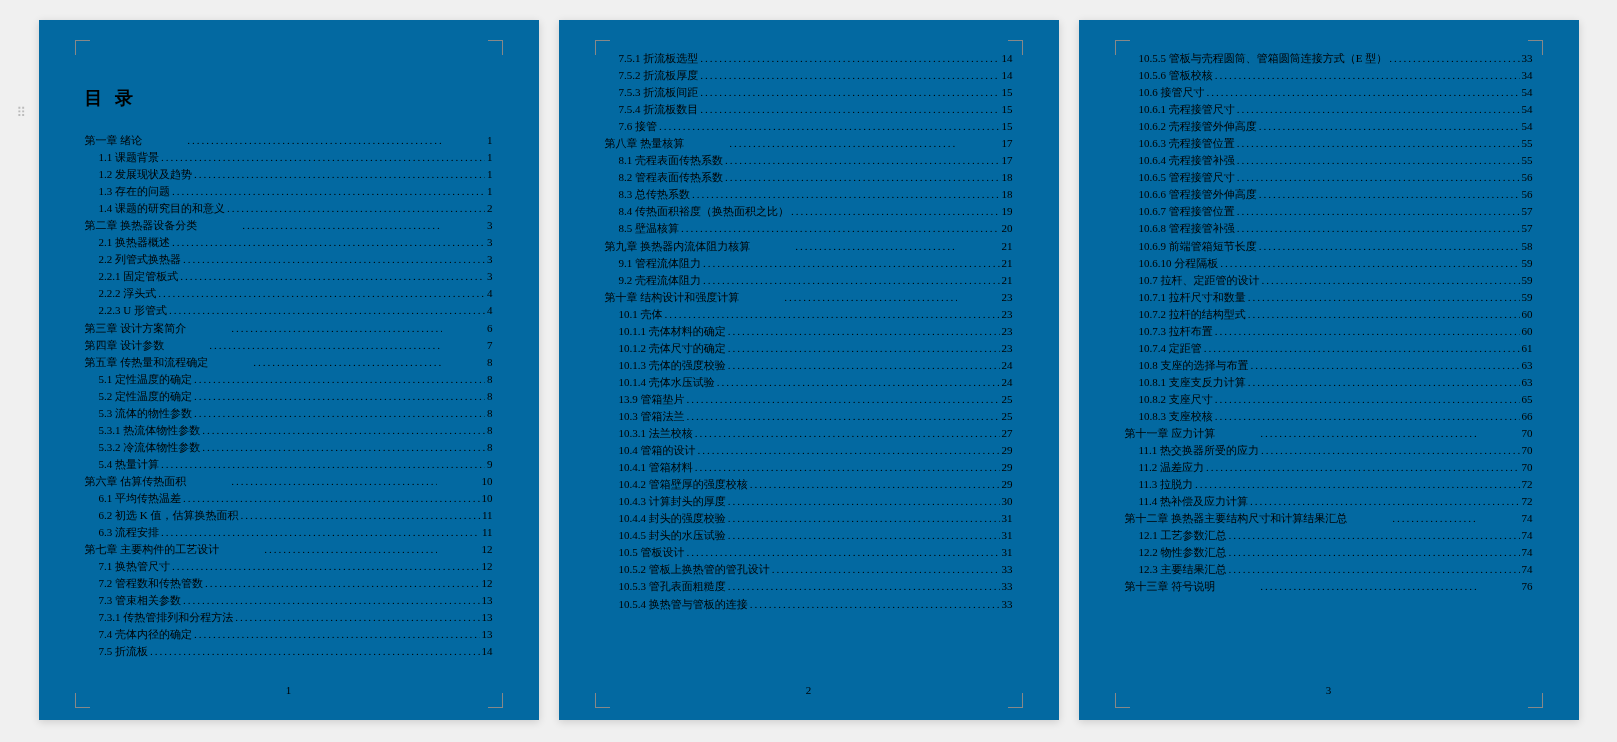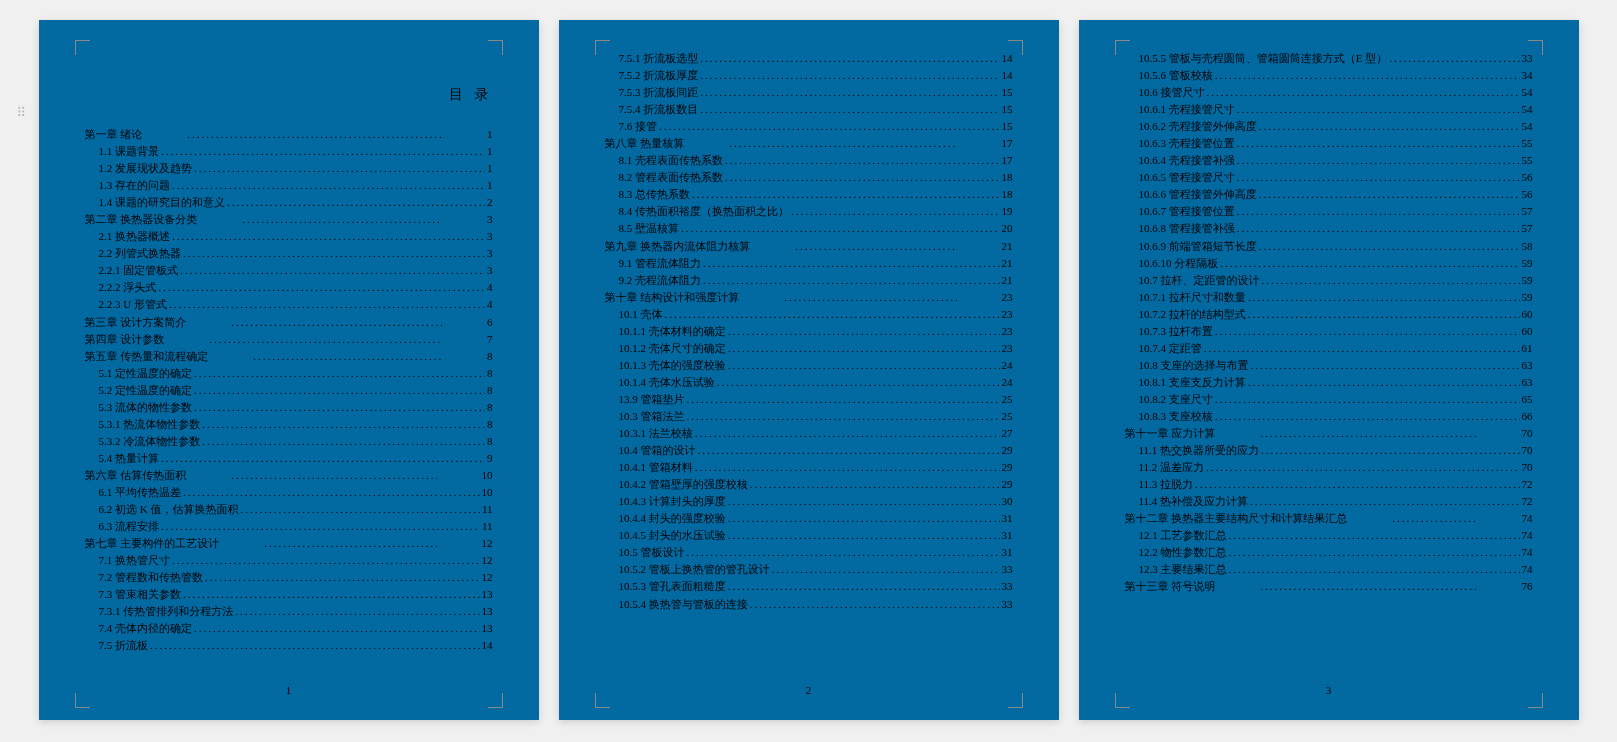--- a/index.html
+++ b/index.html
@@ -25,23 +25,23 @@
   .page-corner {
     position: absolute;
     width: 14px;
     height: 14px;
   }
   .page-corner.tl { top: 20px; left: 36px; border-left: 1px solid #888; border-top: 1px solid #888; }
   .page-corner.tr { top: 20px; right: 36px; border-right: 1px solid #888; border-top: 1px solid #888; }
   .page-corner.bl { bottom: 12px; left: 36px; border-left: 1px solid #888; border-bottom: 1px solid #888; }
   .page-corner.br { bottom: 12px; right: 36px; border-right: 1px solid #888; border-bottom: 1px solid #888; }
   .toc-title {
-    text-align: right;
-    font-size: 14px;
-    font-weight: normal;
+    text-align: left;
+    font-size: 18px;
+    font-weight: bold;
     margin: 36px 0 22px 0;
     letter-spacing: 4px;
   }
   .toc-list {
     line-height: 1.55;
   }
   .toc-entry {
     display: flex;
     align-items: baseline;
     white-space: nowrap;

